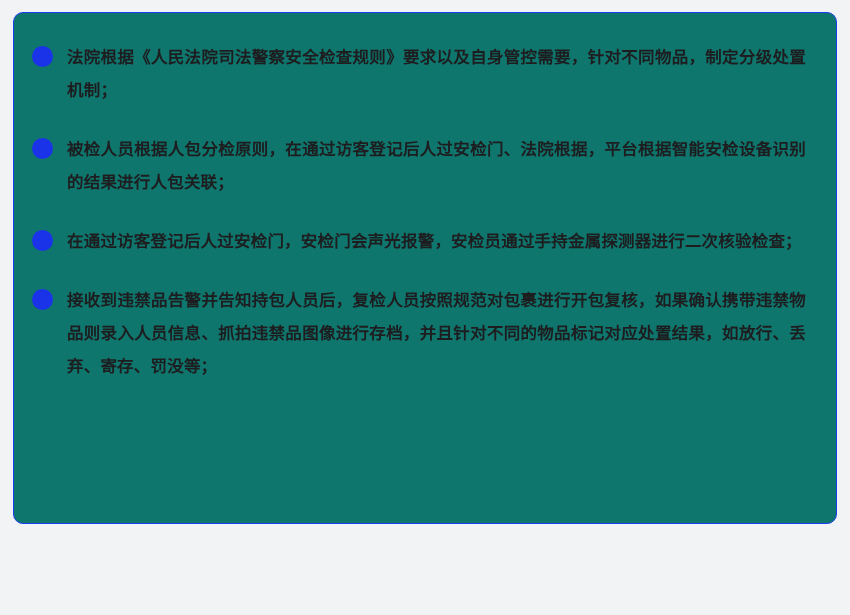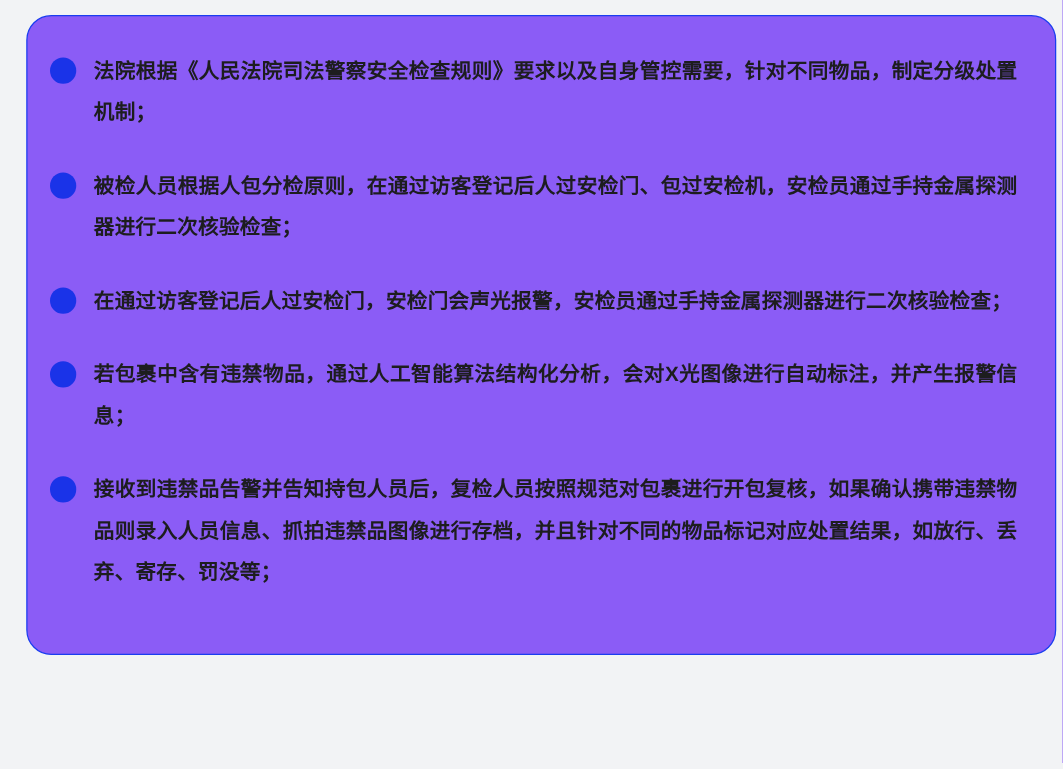--- a/index.html
+++ b/index.html
@@ -19,24 +19,23 @@
     height: 615px;
     box-sizing: border-box;
   }
   .card {
     position: absolute;
     left: 13px;
     top: 12px;
     width: 824px;
     height: 512px;
     box-sizing: border-box;
-    background: #8b5cf6;
+    background: #0f766e;
     border: 1.5px solid #1a3df0;
-    border-radius: 20px;
-    margin-left: 8px;
+    border-radius: 10px;
   }
   .list {
     position: absolute;
     left: 0;
     top: 0;
     width: 100%;
     box-sizing: border-box;
     padding: 28px 30px 0 18px;
   }
   .item {
@@ -73,32 +72,28 @@
   <div class="card">
     <div class="list">
 
       <div class="item">
         <span class="bullet"></span>
         <div class="text">法院根据《人民法院司法警察安全检查规则》要求以及自身管控需要，针对不同物品，制定分级处置机制；</div>
       </div>
 
       <div class="item">
         <span class="bullet"></span>
-        <div class="text">被检人员根据人包分检原则，在通过访客登记后人过安检门、包过安检机，安检员通过手持金属探测器进行二次核验检查；</div>
+        <div class="text">被检人员根据人包分检原则，在通过访客登记后人过安检门、法院根据，平台根据智能安检设备识别的结果进行人包关联；</div>
       </div>
 
       <div class="item">
         <span class="bullet"></span>
         <div class="text">在通过访客登记后人过安检门，安检门会声光报警，安检员通过手持金属探测器进行二次核验检查；</div>
       </div>
 
-      <div class="item">
-        <span class="bullet"></span>
-        <div class="text">若包裹中含有违禁物品，通过人工智能算法结构化分析，会对X光图像进行自动标注，并产生报警信息；</div>
-      </div>
 
       <div class="item">
         <span class="bullet"></span>
         <div class="text">接收到违禁品告警并告知持包人员后，复检人员按照规范对包裹进行开包复核，如果确认携带违禁物品则录入人员信息、抓拍违禁品图像进行存档，并且针对不同的物品标记对应处置结果，如放行、丢弃、寄存、罚没等；</div>
       </div>
 
     </div>
   </div>
 </div>
 

